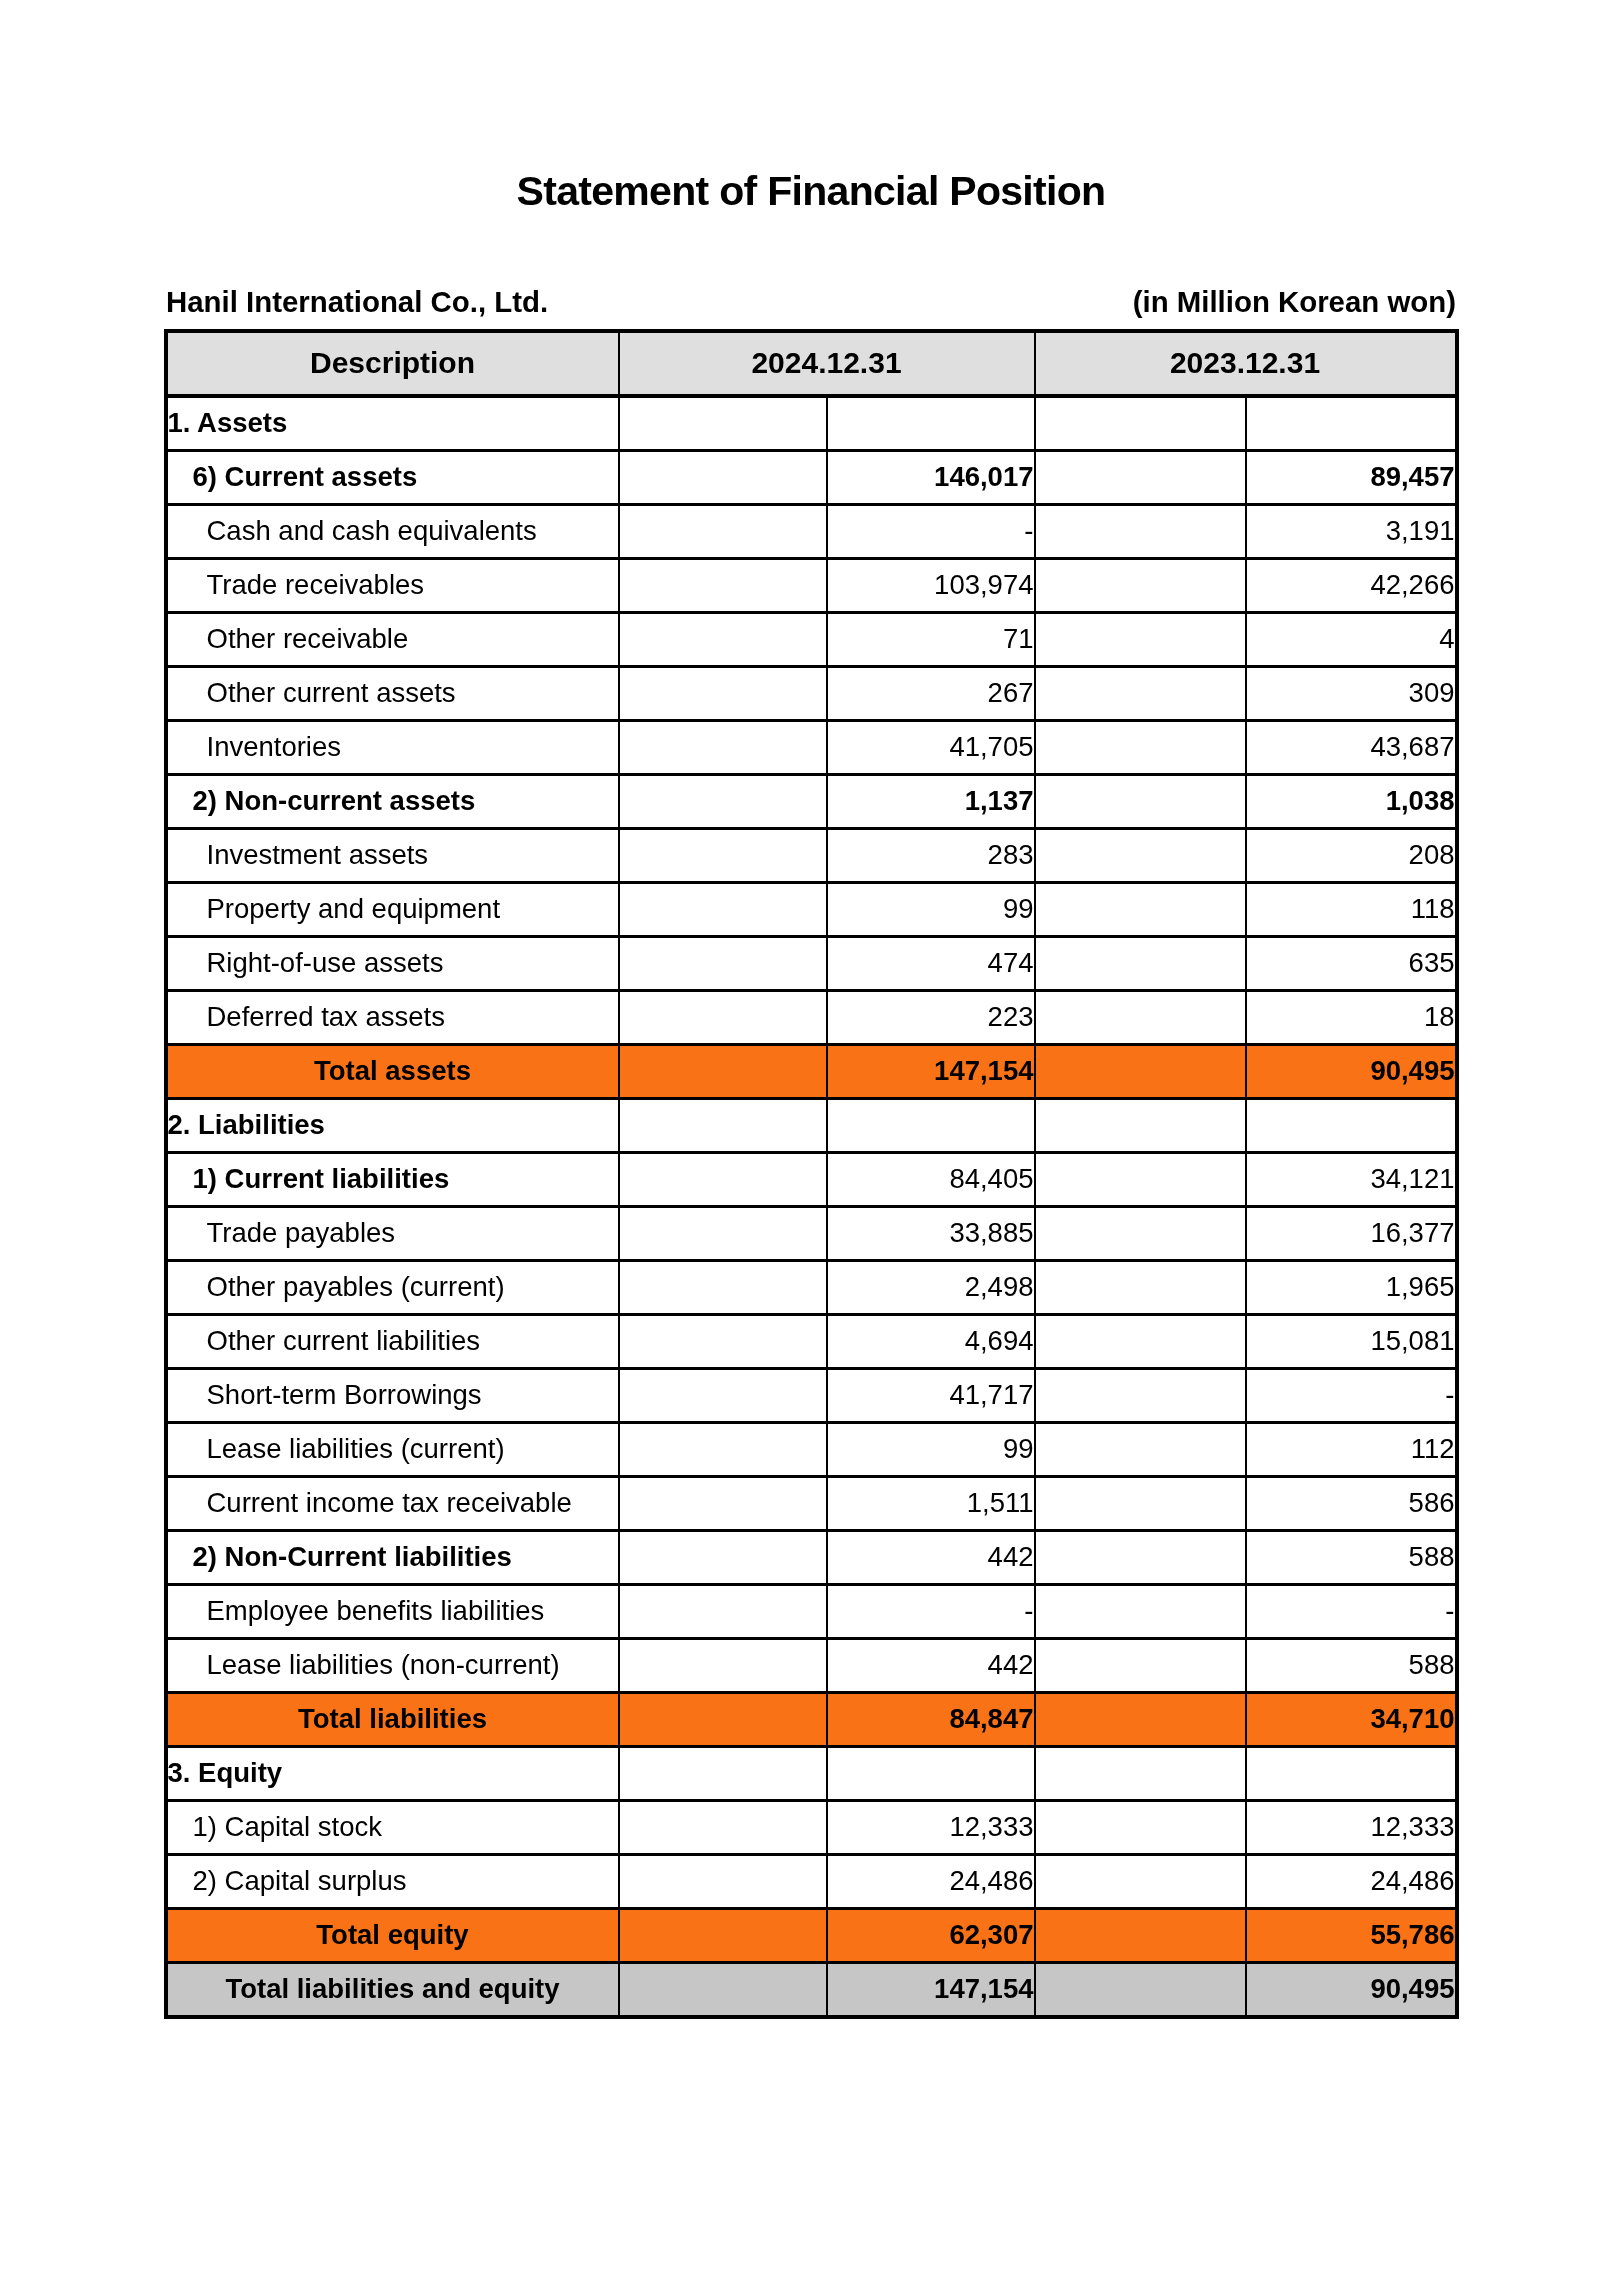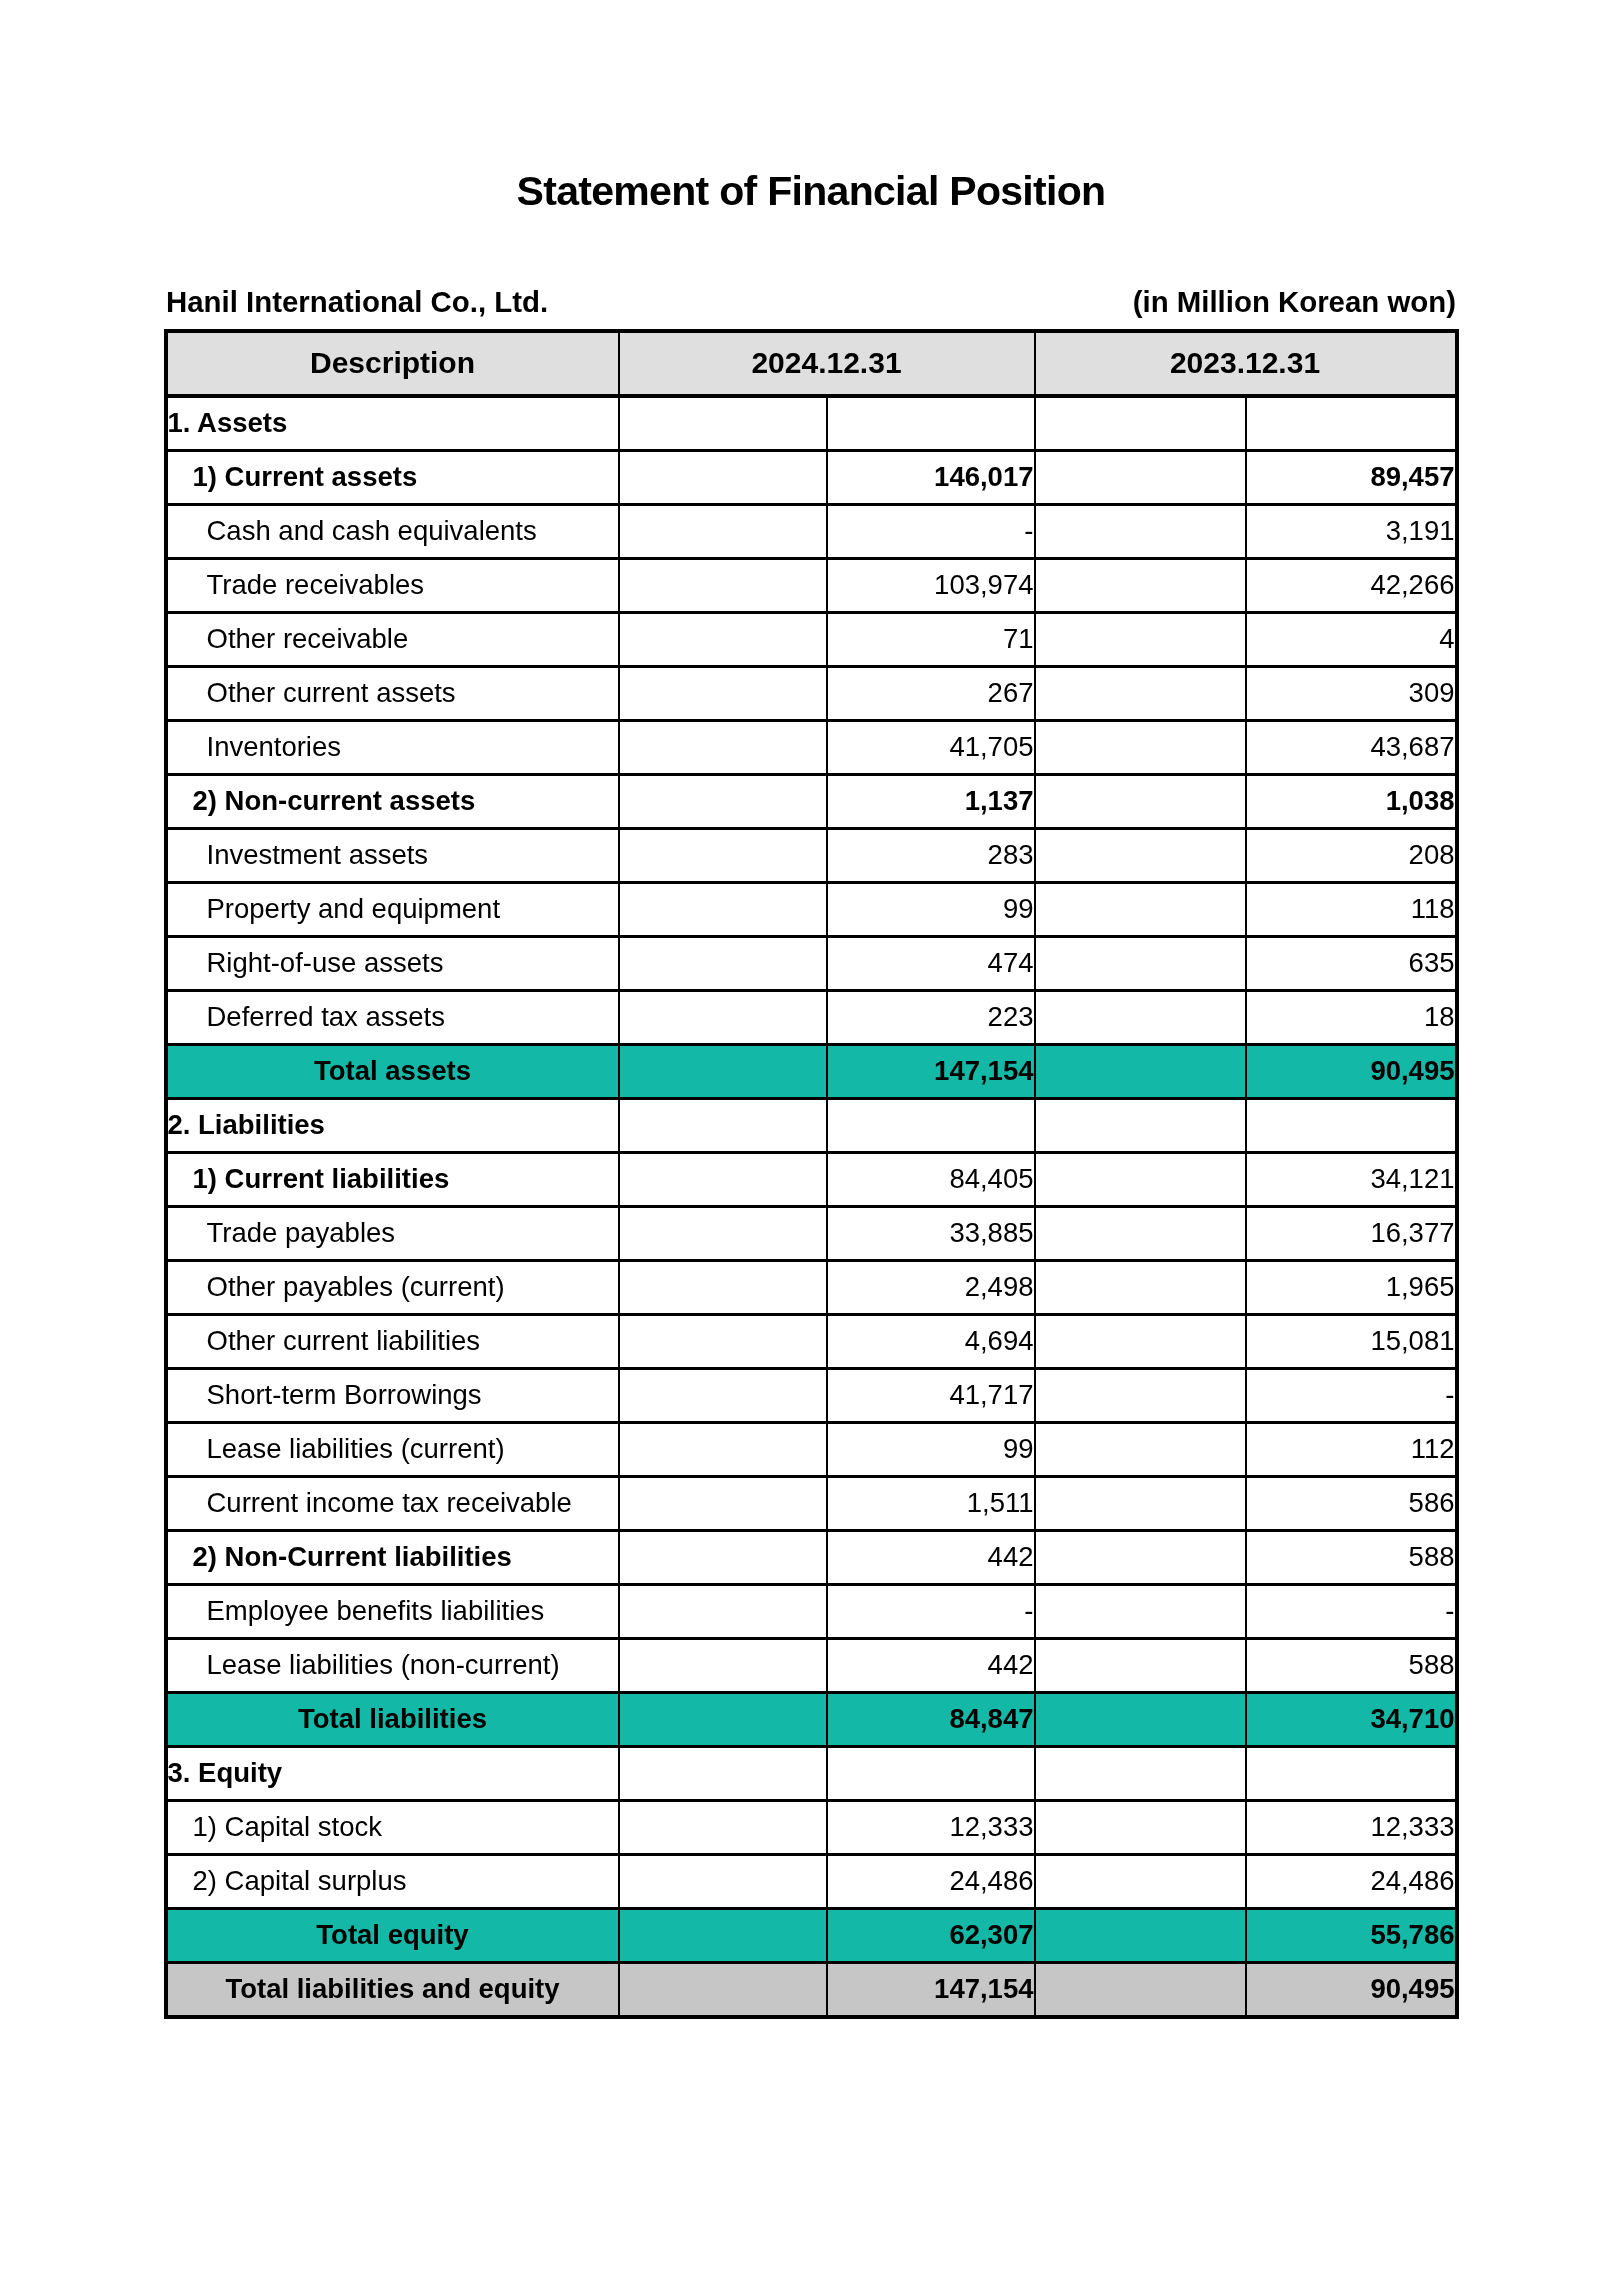--- a/index.html
+++ b/index.html
@@ -59,21 +59,21 @@
     border-bottom:3.3px solid #000;
     padding:0;
     white-space:nowrap;
   }
   td.desc{text-align:left;padding-left:7.9px;}
   td.desc.ind1{padding-left:25px;}
   td.desc.ind2{padding-left:39px;}
   td.desc.c{text-align:center;padding-left:0;}
   .b{font-weight:bold;}
   td.val{text-align:right;padding-right:9.2px;}
-  tr.bg-light td{background:#14b8a6;}
+  tr.bg-light td{background:#f97316;}
   tr.bg-dark td{background:#c6c6c6;}
 </style>
 </head>
 <body>
 
 <div class="page">
   <h1 class="title">Statement of Financial Position</h1>
 
   <div class="meta">
     <span>Hanil International Co., Ltd.</span>
@@ -97,21 +97,21 @@
     </thead>
     <tbody>
         <tr>
           <td class="desc ind0 b">1. Assets</td>
           <td class="sp"></td>
           <td class="val"></td>
           <td class="sp"></td>
           <td class="val"></td>
         </tr>
         <tr>
-          <td class="desc ind1 b">1) Current assets</td>
+          <td class="desc ind1 b">6) Current assets</td>
           <td class="sp"></td>
           <td class="val b">146,017</td>
           <td class="sp"></td>
           <td class="val b">89,457</td>
         </tr>
         <tr>
           <td class="desc ind2">Cash and cash equivalents</td>
           <td class="sp"></td>
           <td class="val">-</td>
           <td class="sp"></td>

